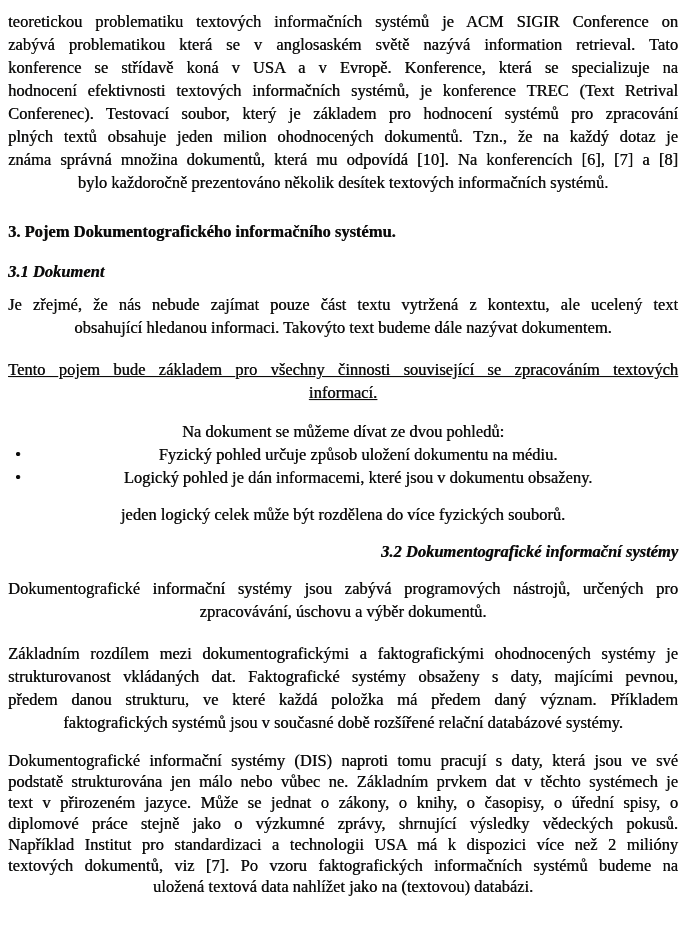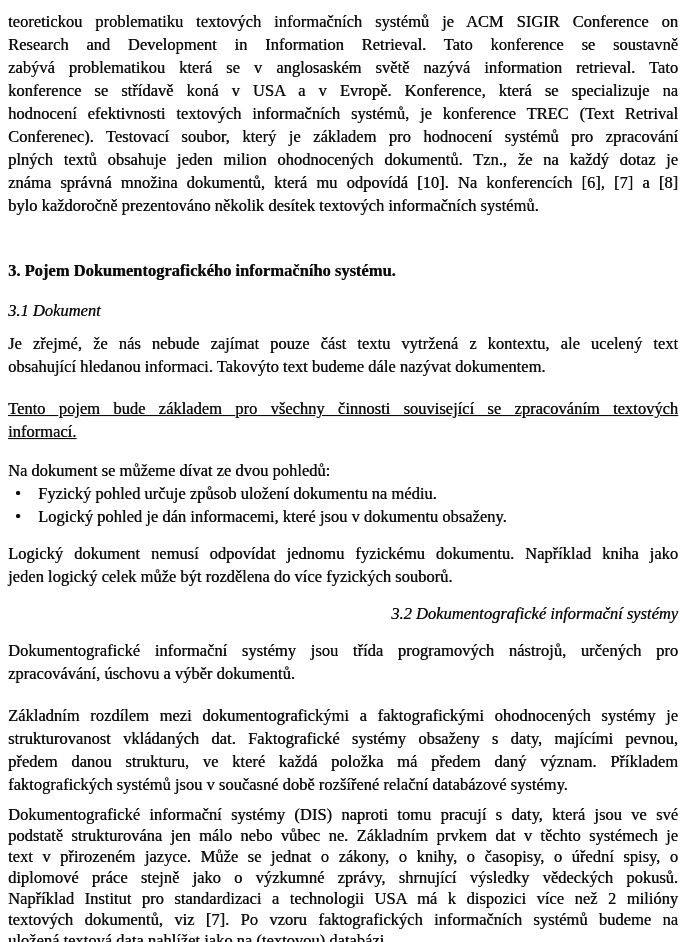--- a/index.html
+++ b/index.html
@@ -20,64 +20,63 @@
     background: #fdfdfc;
     color: #141414;
     font-family: "Liberation Serif", "DejaVu Serif", serif;
     font-size: 16.5px;
     line-height: 23px;
     
     text-shadow: 0.45px 0.15px 0 rgba(10,10,10,0.78);
     filter: blur(0.22px) contrast(1.08);
   }
   .paragraph { margin-top: 15px; }
-  .line { text-align: left; }
+  .line { text-align: center; }
   .line.j {
     text-align: justify;
     text-align-last: justify;
     text-justify: inter-word;
   }
   .heading {
     font-weight: bold;
     margin-top: 30px;
   }
   .subheading {
-    font-weight: normal;
+    font-weight: bold;
     font-style: italic;
   }
   .list { margin-top: 0; }
   .list-item { display: flex; }
   .bullet {
     flex: 0 0 30px;
     padding-left: 7px;
     box-sizing: border-box;
   }
-  .item-text { flex: 1; }
+  .item-text { flex: 1; text-align: center; }
 
   
   [data-name="intro-paragraph"]           { margin-top: 0; }
-  [data-name="section-3-heading"]         { margin-top: 42px; }
+  [data-name="section-3-heading"]         { margin-top: 26px; }
   [data-name="section-3-1-heading"]       { margin-top: 17px; }
   [data-name="paragraph-dokument-definice"]{ margin-top: 10px; }
   [data-name="paragraph-zaklad-cinnosti"] { margin-top: 19px; text-decoration: underline; }
   [data-name="paragraph-dva-pohledy"]     { margin-top: 16px; }
   [data-name="pohledy-list"]              { margin-top: 0; }
   [data-name="paragraph-logicky-dokument"]{ margin-top: 14px; }
   [data-name="section-3-2-heading"]       { margin-top: 14px; text-align: right; }
   [data-name="paragraph-dis-definice"]    { margin-top: 14px; }
   [data-name="paragraph-zakladni-rozdil"] { margin-top: 19px; }
-  [data-name="paragraph-dis-data"]        { margin-top: 8px; line-height: 21px; }
+  [data-name="paragraph-dis-data"]        { margin-top: 16px; line-height: 21px; }
 </style>
 </head>
 <body>
 
 <div class="scan-page" data-name="document-page">
     <div data-name="intro-paragraph" class="paragraph">
       <div class="line j" data-name="text-line">teoretickou problematiku textových informačních systémů je ACM SIGIR Conference on</div>
-      <div class="line j" data-name="text-line">Research and Development in Information Retrieval. Tato konference se soustavně</div>
       <div class="line j" data-name="text-line">zabývá problematikou která se v anglosaském světě nazývá information retrieval. Tato</div>
       <div class="line j" data-name="text-line">konference se střídavě koná v USA a v Evropě. Konference, která se specializuje na</div>
       <div class="line j" data-name="text-line">hodnocení efektivnosti textových informačních systémů, je konference TREC (Text Retrival</div>
       <div class="line j" data-name="text-line">Conferenec). Testovací soubor, který je základem pro hodnocení systémů pro zpracování</div>
       <div class="line j" data-name="text-line">plných textů obsahuje jeden milion ohodnocených dokumentů. Tzn., že na každý dotaz je</div>
       <div class="line j" data-name="text-line">známa správná množina dokumentů, která mu odpovídá [10]. Na konferencích [6], [7] a [8]</div>
       <div class="line" data-name="text-line">bylo každoročně prezentováno několik desítek textových informačních systémů.</div>
     </div>
     <div data-name="section-3-heading" class="heading">3. Pojem Dokumentografického informačního systému.</div>
     <div data-name="section-3-1-heading" class="subheading">3.1 Dokument</div>
@@ -96,26 +95,25 @@
       <div class="list-item" data-name="list-item">
         <span class="bullet" data-name="bullet-icon">•</span>
         <span class="item-text" data-name="list-item-text">Fyzický pohled určuje způsob uložení dokumentu na médiu.</span>
       </div>
       <div class="list-item" data-name="list-item">
         <span class="bullet" data-name="bullet-icon">•</span>
         <span class="item-text" data-name="list-item-text">Logický pohled je dán informacemi, které jsou v dokumentu obsaženy.</span>
       </div>
     </div>
     <div data-name="paragraph-logicky-dokument" class="paragraph">
-      <div class="line j" data-name="text-line">Logický dokument nemusí odpovídat jednomu fyzickému dokumentu. Například kniha jako</div>
       <div class="line" data-name="text-line">jeden logický celek může být rozdělena do více fyzických souborů.</div>
     </div>
     <div data-name="section-3-2-heading" class="subheading">3.2 Dokumentografické informační systémy</div>
     <div data-name="paragraph-dis-definice" class="paragraph">
-      <div class="line j" data-name="text-line">Dokumentografické informační systémy jsou třída programových nástrojů, určených pro</div>
+      <div class="line j" data-name="text-line">Dokumentografické informační systémy jsou zabývá programových nástrojů, určených pro</div>
       <div class="line" data-name="text-line">zpracovávání, úschovu a výběr dokumentů.</div>
     </div>
     <div data-name="paragraph-zakladni-rozdil" class="paragraph">
       <div class="line j" data-name="text-line">Základním rozdílem mezi dokumentografickými a faktografickými ohodnocených systémy je</div>
       <div class="line j" data-name="text-line">strukturovanost vkládaných dat. Faktografické systémy obsaženy s daty, majícími pevnou,</div>
       <div class="line j" data-name="text-line">předem danou strukturu, ve které každá položka má předem daný význam. Příkladem</div>
       <div class="line" data-name="text-line">faktografických systémů jsou v současné době rozšířené relační databázové systémy.</div>
     </div>
     <div data-name="paragraph-dis-data" class="paragraph">
       <div class="line j" data-name="text-line">Dokumentografické informační systémy (DIS) naproti tomu pracují s daty, která jsou ve své</div>

